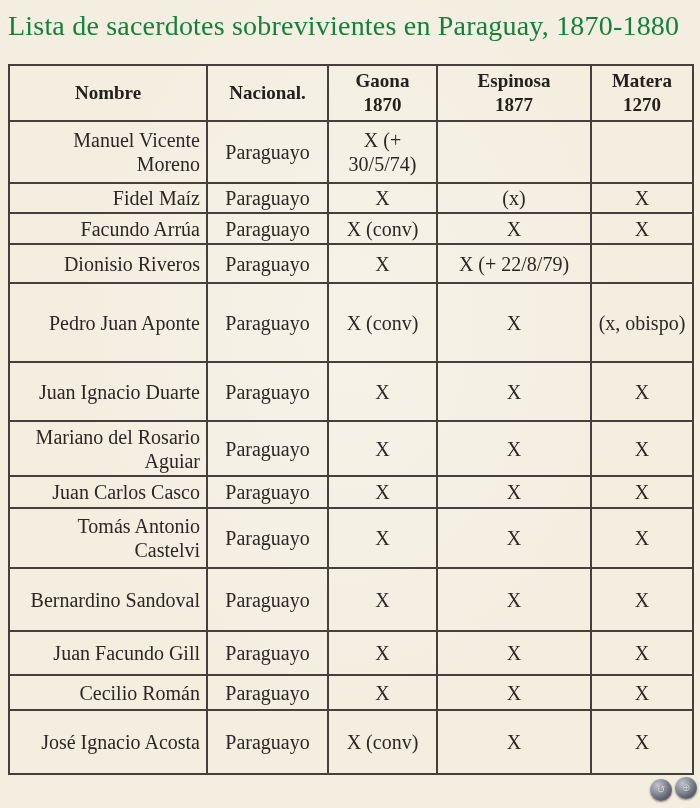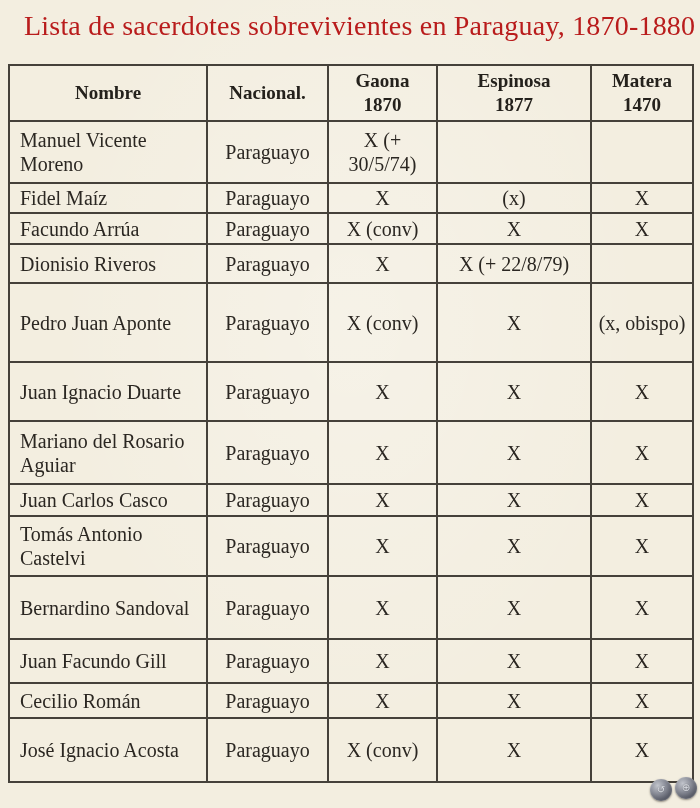--- a/index.html
+++ b/index.html
@@ -15,23 +15,23 @@
       #f3eee0;
     font-family: "Liberation Serif", "DejaVu Serif", serif;
     color: #292521;
     position: relative;
   }
   .page-title {
     font-size: 28px;
     font-weight: normal;
     letter-spacing: 0.2px;
     margin: 0;
-    padding: 10px 0 0 24px;
+    padding: 10px 0 0 8px;
     white-space: nowrap;
-    color: #b91c1c;
+    color: #15803d;
   }
   table.roster {
     border-collapse: collapse;
     table-layout: fixed;
     width: 684px;
     margin: 22px 0 0 8px;
     background: transparent;
   }
   table.roster th, table.roster td {
     border: 2px solid #45413a;
@@ -47,21 +47,21 @@
     color: #24211c;
   }
   table.roster td {
     font-size: 20px;
     line-height: 1.22;
     text-align: center;
     padding: 2px 4px;
     color: #2b2722;
   }
   table.roster td.name-cell {
-    text-align: left;
+    text-align: right;
     padding-left: 10px;
     padding-right: 6px;
     border-radius: 10px;
   }
   .corner-buttons {
     position: absolute;
     left: 648px;
     top: 776px;
     width: 60px;
     height: 26px;
@@ -103,21 +103,21 @@
   </colgroup>
   <thead>
     <tr style="height:56px">
       <th>Nombre</th>
       <th>Nacional.</th>
       <th>Gaona
 1870</th>
       <th>Espinosa
 1877</th>
       <th>Matera
-1470</th>
+1270</th>
     </tr>
   </thead>
   <tbody>
     <tr style="height:62px">
       <td class="name-cell">Manuel Vicente Moreno</td>
       <td>Paraguayo</td>
       <td>X (+ 30/5/74)</td>
       <td></td>
       <td></td>
     </tr>
@@ -149,21 +149,21 @@
       <td>X</td>
       <td>(x, obispo)</td>
     </tr>
     <tr style="height:59px">
       <td class="name-cell">Juan Ignacio Duarte</td>
       <td>Paraguayo</td>
       <td>X</td>
       <td>X</td>
       <td>X</td>
     </tr>
-    <tr style="height:63px">
+    <tr style="height:55px">
       <td class="name-cell">Mariano del Rosario Aguiar</td>
       <td>Paraguayo</td>
       <td>X</td>
       <td>X</td>
       <td>X</td>
     </tr>
     <tr style="height:32px">
       <td class="name-cell">Juan Carlos Casco</td>
       <td>Paraguayo</td>
       <td>X</td>

